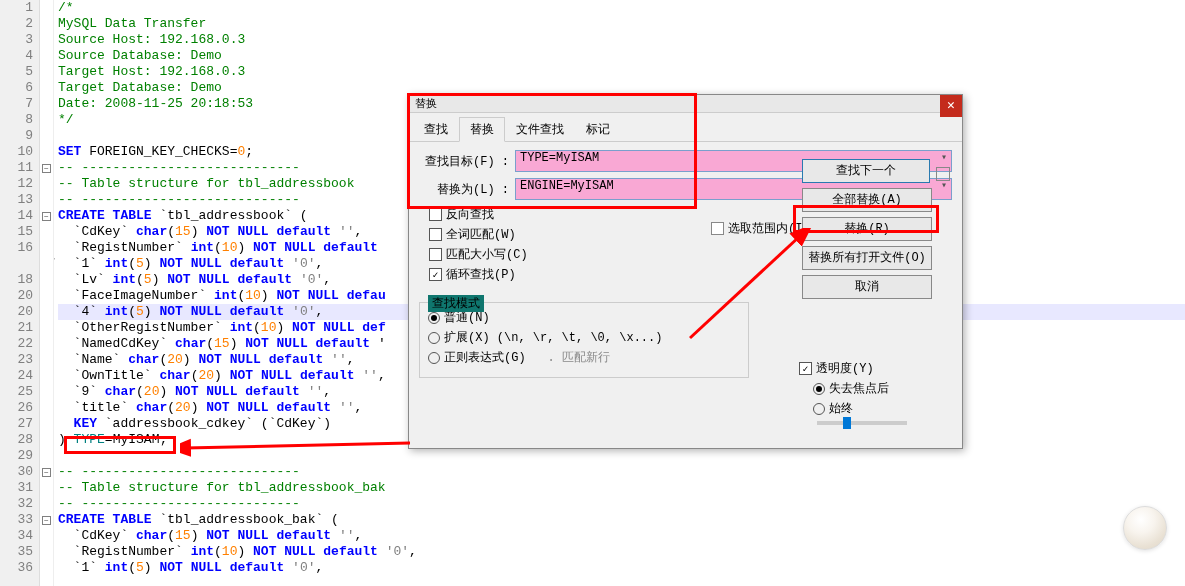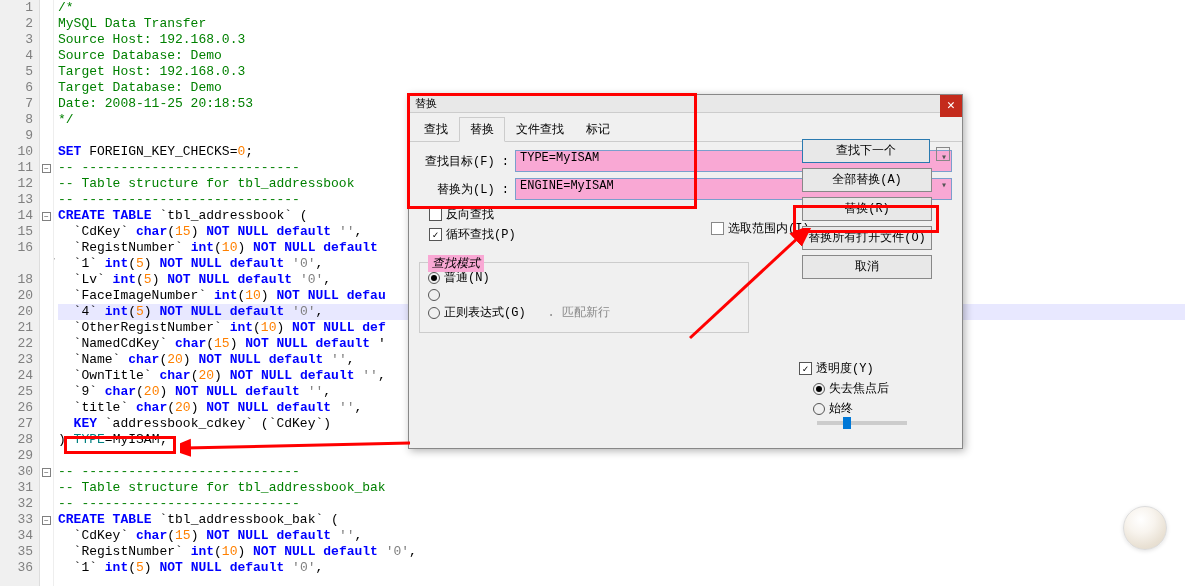--- a/index.html
+++ b/index.html
@@ -24,27 +24,27 @@
 .tabs { display: flex; margin-top: 4px; border-bottom: 1px solid #ccc; padding-left: 4px; }
 .tab { padding: 3px 10px; border: 1px solid transparent; border-bottom: none; cursor: pointer; }
 .tab.active { background: #f0f0f0; border-color: #ccc; border-bottom: 1px solid #f0f0f0; margin-bottom: -1px; }
 .dlg-body { padding: 8px 10px; }
 .row { display: flex; align-items: center; margin-bottom: 6px; }
 .row-label { width: 90px; text-align: right; margin-right: 6px; }
 .combo { flex: 1; height: 22px; border: 1px solid #7a9fcc; padding: 0 4px; display: flex; align-items: flex-start; justify-content: space-between; background: #f9a8d4; }
 .combo-arrow { color: #555; font-size: 10px; }
 .btn { width: 130px; height: 24px; border: 1px solid #888; background: #e8e8e8; text-align: center; line-height: 22px; cursor: pointer; margin-bottom: 5px; }
 .btn.primary { border: 1px solid #2a7ab0; color: #000; }
-.buttons { position: absolute; right: 12px; top: 44px; width: 148px; margin-left: 47px; }
+.buttons { position: absolute; right: 12px; top: 64px; width: 148px; margin-left: 47px; }
 .wrap-check { width: 14px; height: 14px; border: 1px solid #888; margin-left: 6px; display: inline-block; vertical-align: middle; }
 .checks { margin-top: 6px; margin-left: 10px; }
 .check-row { display: flex; align-items: center; margin-bottom: 3px; }
 .check-box { width: 13px; height: 13px; border: 1px solid #555; margin-right: 4px; display: inline-flex; align-items: center; justify-content: center; font-size: 10px; background: #fff; }
 .fieldset { border: 1px solid #ccc; margin: 8px 10px 0 10px; padding: 6px 8px 8px 8px; position: relative; }
-.fieldset-title { position: absolute; top: -8px; left: 8px; background: #f9a8d4; padding: 0 4px; font-style: italic; }
+.fieldset-title { position: absolute; top: -8px; left: 8px; background: #0f766e; padding: 0 4px; }
 .radio-row { display: flex; align-items: center; margin-bottom: 3px; }
 .radio { width: 12px; height: 12px; border: 1px solid #555; border-radius: 50%; margin-right: 4px; display: inline-flex; align-items: center; justify-content: center; }
 .radio.sel::after { content: ''; width: 6px; height: 6px; background: #000; border-radius: 50%; }
 .trans-panel { position: absolute; left: 390px; top: 265px; width: 150px; }
 .slider-track { width: 90px; height: 4px; background: #ccc; position: relative; margin-left: 18px; margin-top: 4px; }
 .slider-thumb { position: absolute; left: 26px; top: -4px; width: 8px; height: 12px; background: #0078d7; }
 .gray-hint { color: #888; margin-left: 22px; }
 .in-range { position: absolute; left: 302px; top: 125px; }
 
 .red-box-dlgtop { position: absolute; border: 3px solid red; pointer-events: none; }
@@ -161,33 +161,42 @@
     </div>
     <div class="in-range">
       <span class="sel-range-flag"></span><span>选取范围内(I)</span>
     </div>
     <div class="checks">
       <div class="check-row">
           <span class="check-box"></span>
           <span>反向查找</span>
         </div>
       <div class="check-row">
+          <span class="check-box"></span>
+          <span>全词匹配(W)</span>
+        </div>
+      <div class="check-row">
+          <span class="check-box"></span>
+          <span>匹配大小写(C)</span>
+        </div>
+      <div class="check-row">
           <span class="check-box">✓</span>
           <span>循环查找(P)</span>
         </div>
     </div>
   </div>
   <div class="fieldset" style="width:330px;">
     <div class="fieldset-title">查找模式</div>
     <div class="radio-row">
         <span class="radio sel"></span>
         <span>普通(N)</span>
       </div>
     <div class="radio-row">
         <span class="radio"></span>
+        <span>扩展(X) (\n, \r, \t, \0, \x...)</span>
       </div>
     <div class="radio-row">
         <span class="radio"></span>
         <span>正则表达式(G)</span>
         <span class="gray-hint">. 匹配新行</span>
       </div>
   </div>
   <div class="trans-panel">
     <div class="check-row">
         <span class="check-box">✓</span>

